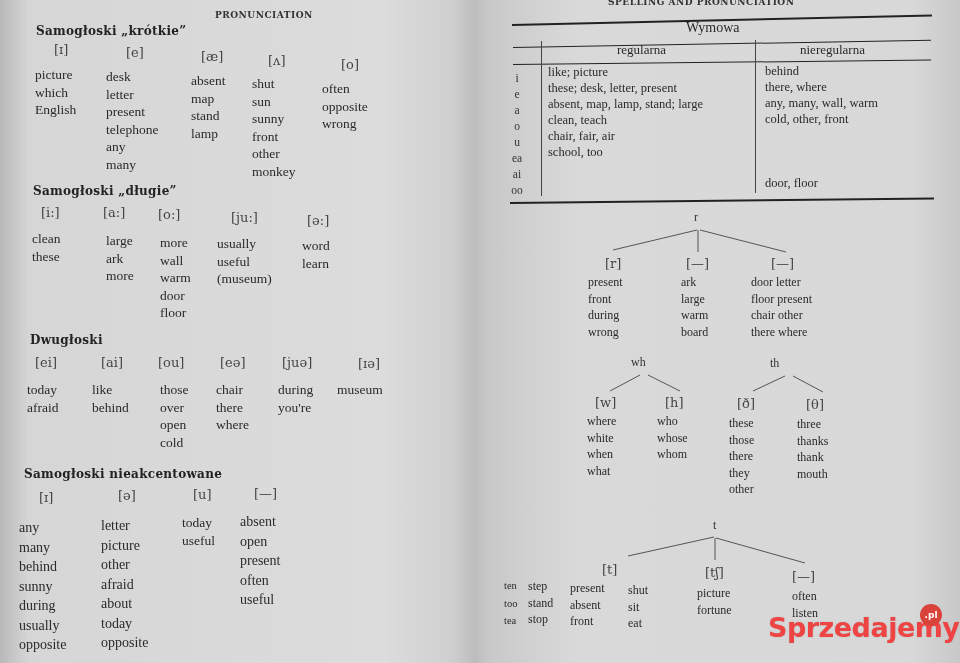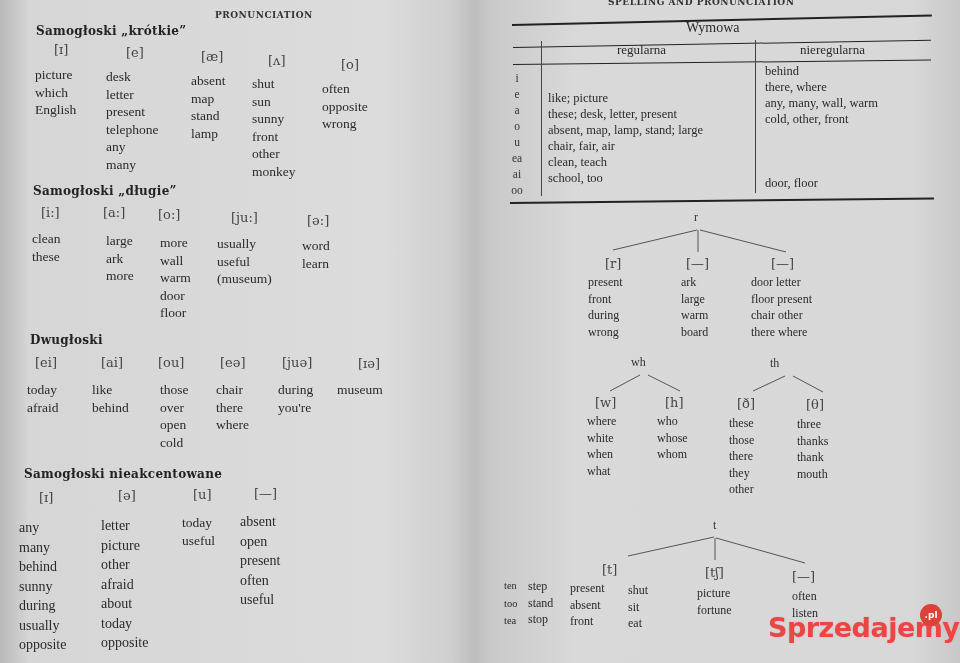--- a/index.html
+++ b/index.html
@@ -230,26 +230,26 @@
     <div class="tbl-letters" style="left:27px; top:70px;">
       <span>i</span>
       <span>e</span>
       <span>a</span>
       <span>o</span>
       <span>u</span>
       <span>ea</span>
       <span>ai</span>
       <span>oo</span>
     </div>
-    <div class="tbl-lines" style="left:68px; top:64px;margin-top:26px;">
+    <div class="tbl-lines" style="left:68px; top:64px;">
       <span>like; picture</span>
       <span>these; desk, letter, present</span>
       <span>absent, map, lamp, stand; large</span>
+      <span>clean, teach</span>
       <span>chair, fair, air</span>
-      <span>clean, teach</span>
       <span>school, too</span>
     </div>
     <div class="tbl-lines" style="left:285px; top:63px;">
       <span>behind</span>
       <span>there, where</span>
       <span>any, many, wall, warm</span>
       <span>cold, other, front</span>
       <span>&nbsp;</span>
       <span>&nbsp;</span>
       <span>&nbsp;</span>

